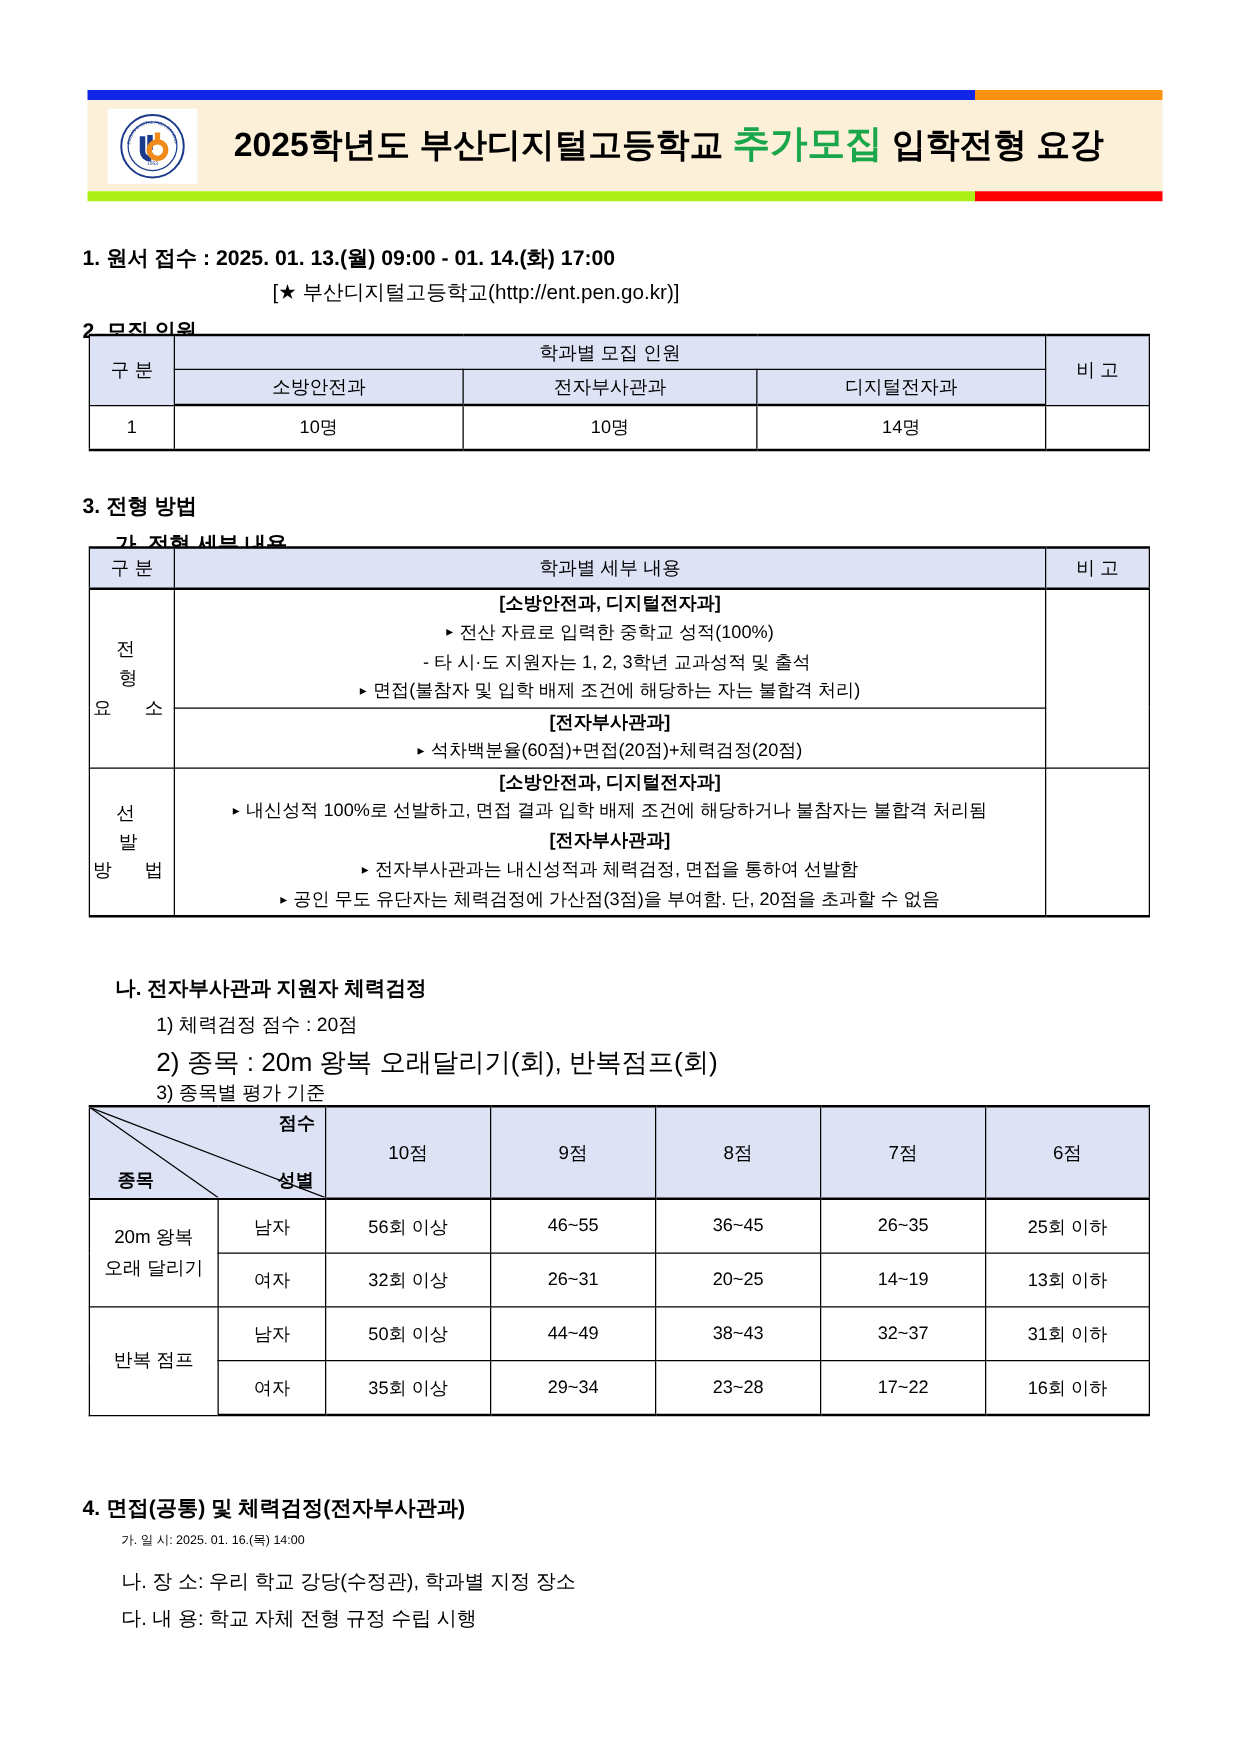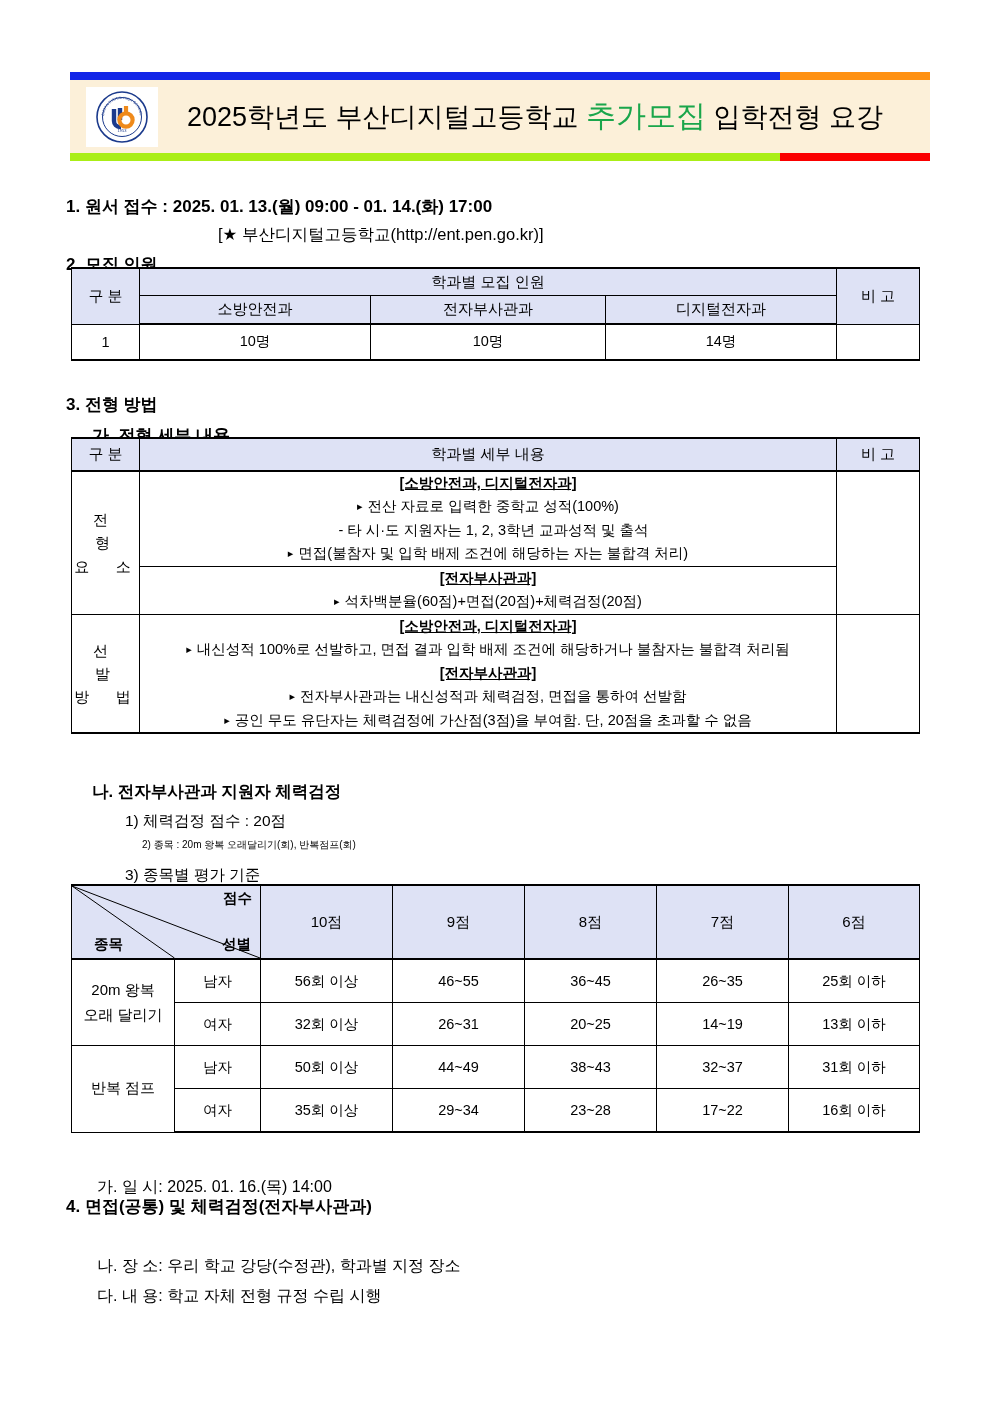--- a/index.html
+++ b/index.html
@@ -62,21 +62,21 @@
     height: 54px;
     position: relative;
   }
   .banner-text {
     flex: 1;
     text-align: center;
     padding-right: 18px;
   }
   .banner-title {
     font-size: 27px;
-    font-weight: normal;
+    font-weight: bold;
     letter-spacing: 0px;
     white-space: nowrap;
     line-height: 1.15;
   }
   .banner-title .hl {
     color: #1aa64b;
     font-size: 30px;
   }
   .banner-sub {
     font-family: "Liberation Serif", "DejaVu Serif", serif;
@@ -124,21 +124,21 @@
     line-height: 1.55;
     letter-spacing: 6px;
     text-indent: 6px;
   }
   .cell-body {
     text-align: left;
     padding: 9px 0 9px 13px;
     line-height: 1.62;
     font-size: 14.5px;
   }
-  .cell-body .grp { font-weight: bold; text-decoration: underline; }
+  .cell-body .grp { font-weight: bold; }
   .cell-body .bu::before {
     content: "\25B8";
     font-size: 11px;
     margin-right: 5px;
     position: relative;
     top: -1px;
   }
   .cell-body .dash { padding-left: 11px; }
 
   
@@ -276,21 +276,21 @@
         <div class="bu">전자부사관과는 내신성적과 체력검정, 면접을 통하여 선발함</div>
         <div class="bu">공인 무도 유단자는 체력검정에 가산점(3점)을 부여함. 단, 20점을 초과할 수 없음</div>
       </td>
       <td class="outer-bottom"></td>
     </tr>
   </tbody>
 </table>
 
 <div class="txt b" style="left:92px; top:768px; font-size:16.5px;">나. 전자부사관과 지원자 체력검정</div>
 <div class="txt" style="left:125px; top:798px; font-size:15.5px;">1) 체력검정 점수 : 20점</div>
-<div class="txt" style="left:142px; top:825px; font-size:10px;">2) 종목 : 20m 왕복 오래달리기(회), 반복점프(회)</div>
+<div class="txt" style="left:125px; top:825px; font-size:21px;">2) 종목 : 20m 왕복 오래달리기(회), 반복점프(회)</div>
 <div class="txt" style="left:125px; top:852px; font-size:15.5px;text-align:center;">3) 종목별 평가 기준</div>
 
 <table class="doc" style="left:71px; top:884px; width:848px;">
   <colgroup>
     <col style="width:103px">
     <col style="width:86px">
     <col style="width:132px">
     <col style="width:132px">
     <col style="width:132px">
     <col style="width:132px">
@@ -346,15 +346,15 @@
       <td class="outer-bottom">35회 이상</td>
       <td class="outer-bottom">29~34</td>
       <td class="outer-bottom">23~28</td>
       <td class="outer-bottom">17~22</td>
       <td class="outer-bottom">16회 이하</td>
     </tr>
   </tbody>
 </table>
 
 <div class="txt b" style="left:66px; top:1183px; font-size:17px;text-align:right;">4. 면접(공통) 및 체력검정(전자부사관과)</div>
-<div class="txt" style="left:97px; top:1164px; font-size:16px;">가. 일   시: 2025. 01. 16.(목) 14:00</div>
+<div class="txt" style="left:97px; top:1213px; font-size:10px;">가. 일   시: 2025. 01. 16.(목) 14:00</div>
 <div class="txt" style="left:97px; top:1243px; font-size:16px;">나. 장   소: 우리 학교 강당(수정관), 학과별 지정 장소</div>
 <div class="txt" style="left:97px; top:1273px; font-size:16px;">다. 내   용: 학교 자체 전형 규정 수립 시행</div>
 
 </body></html>

